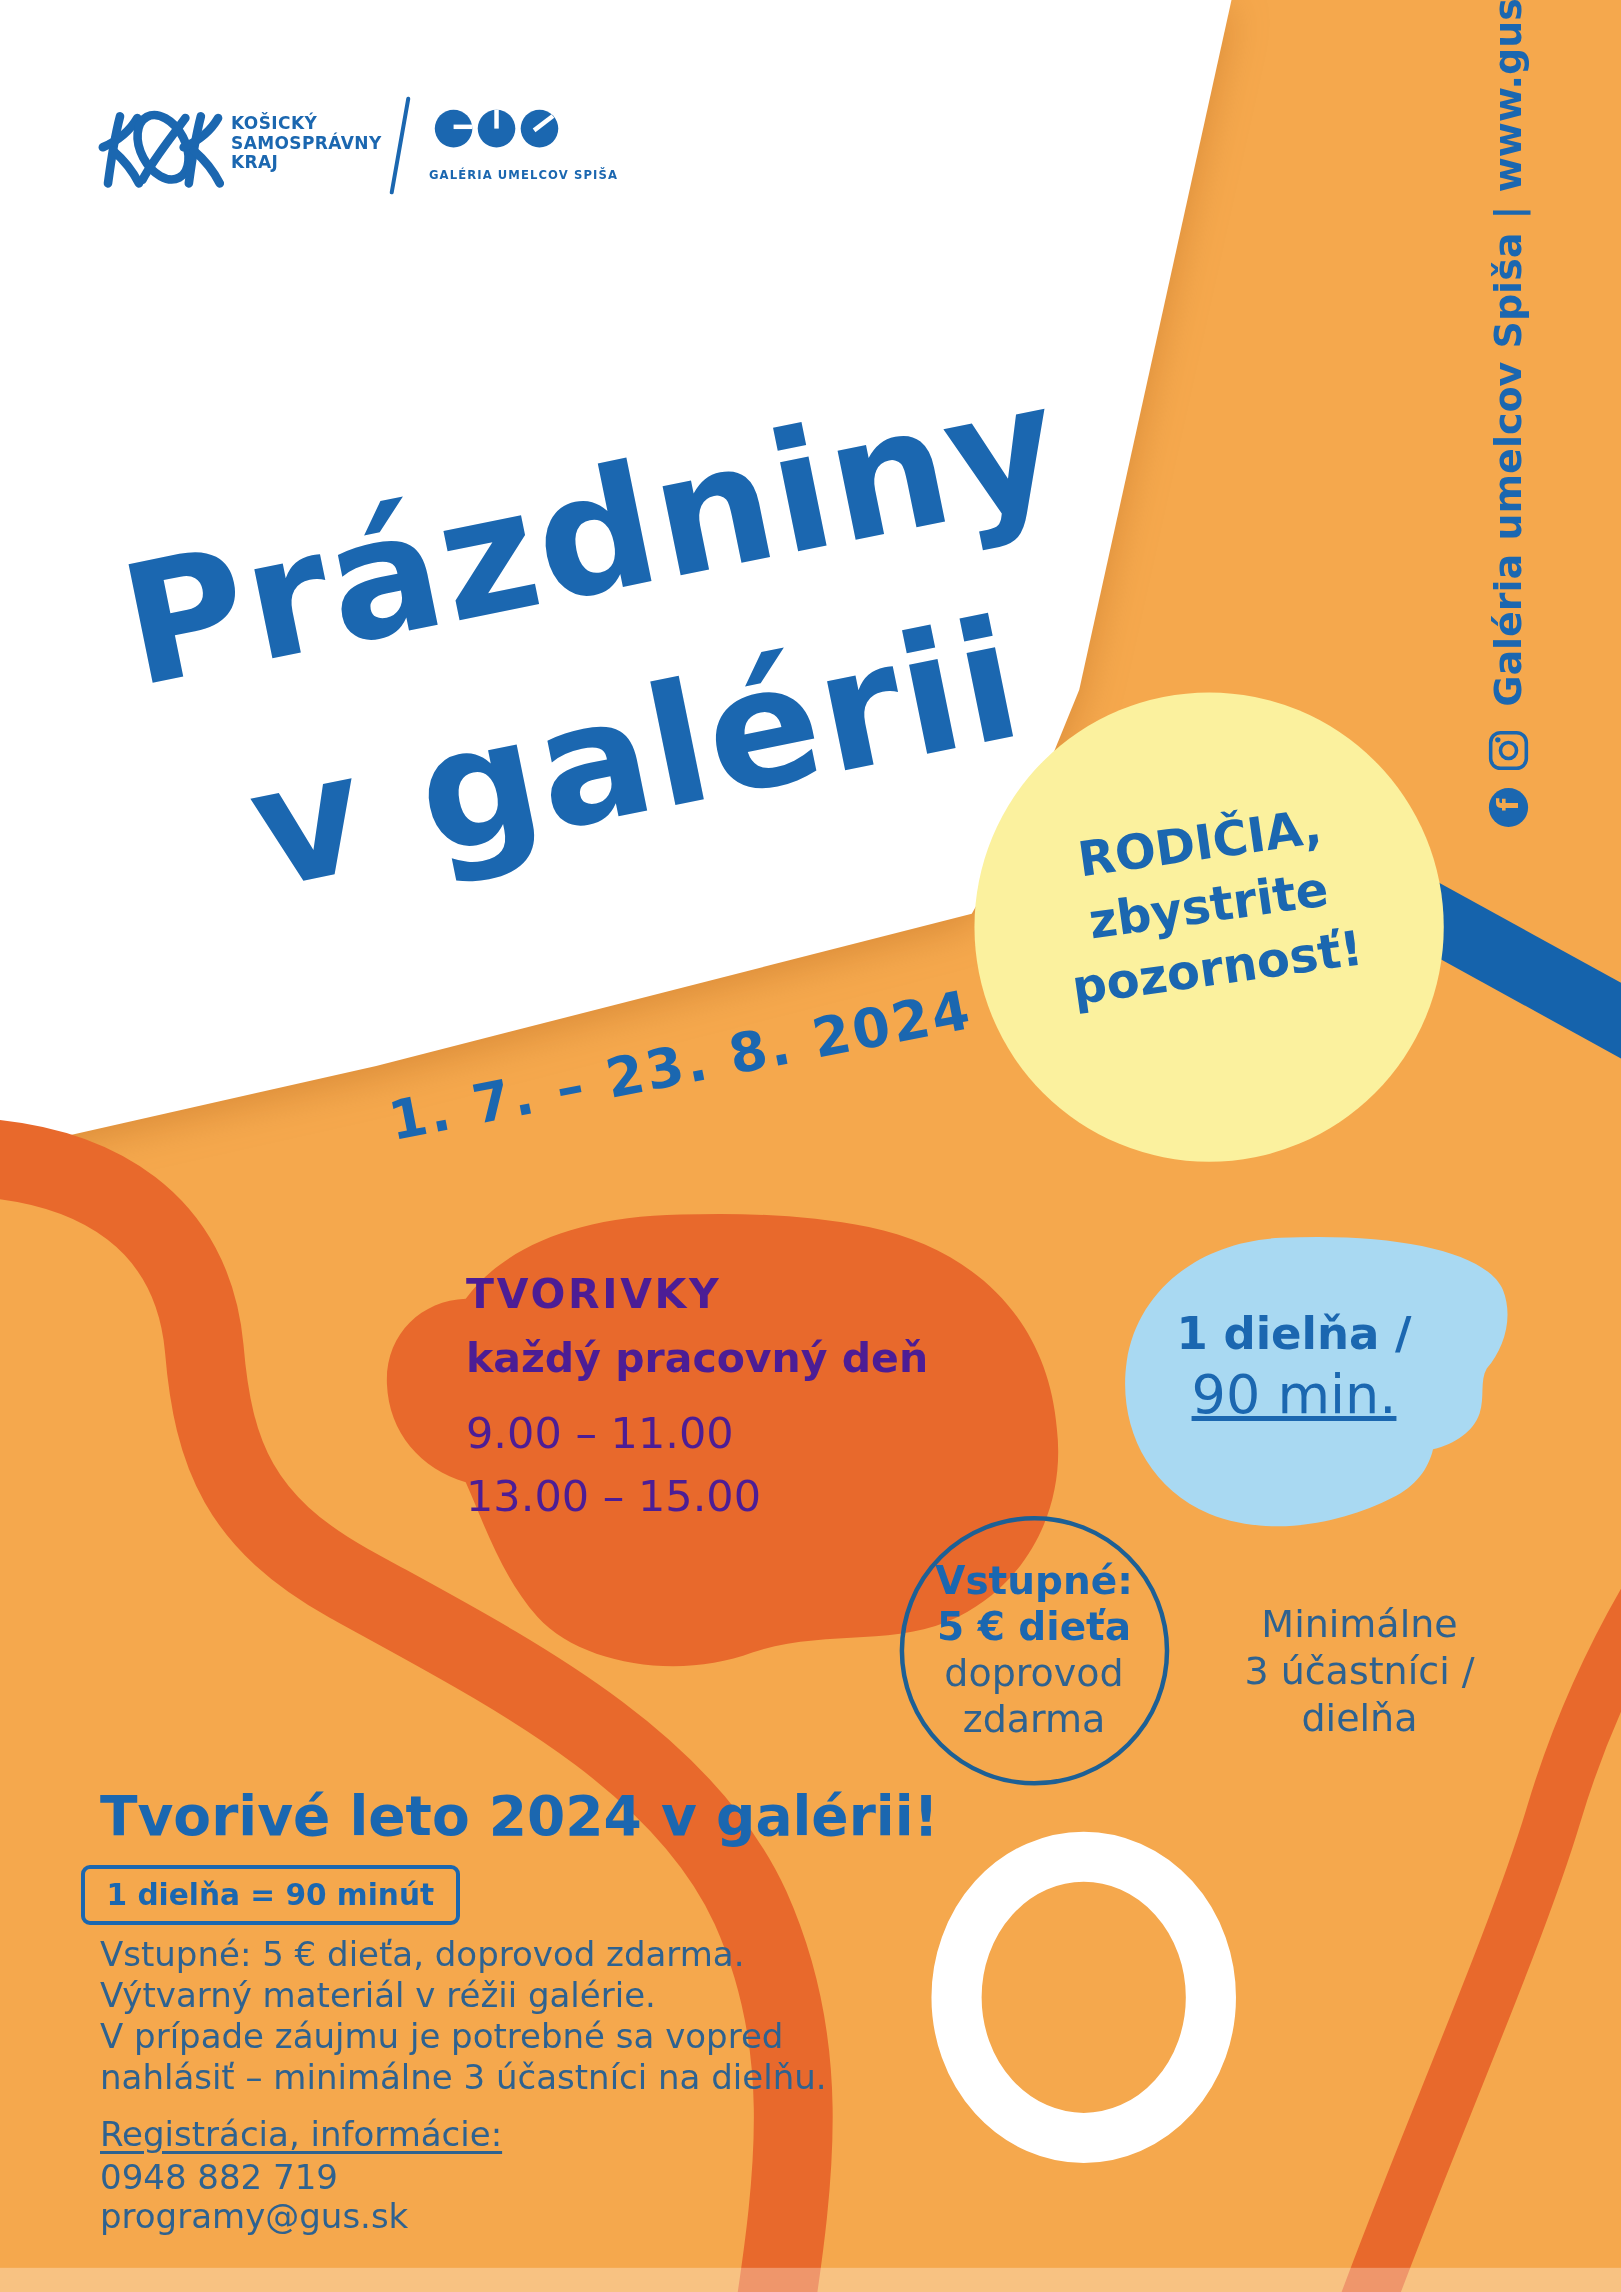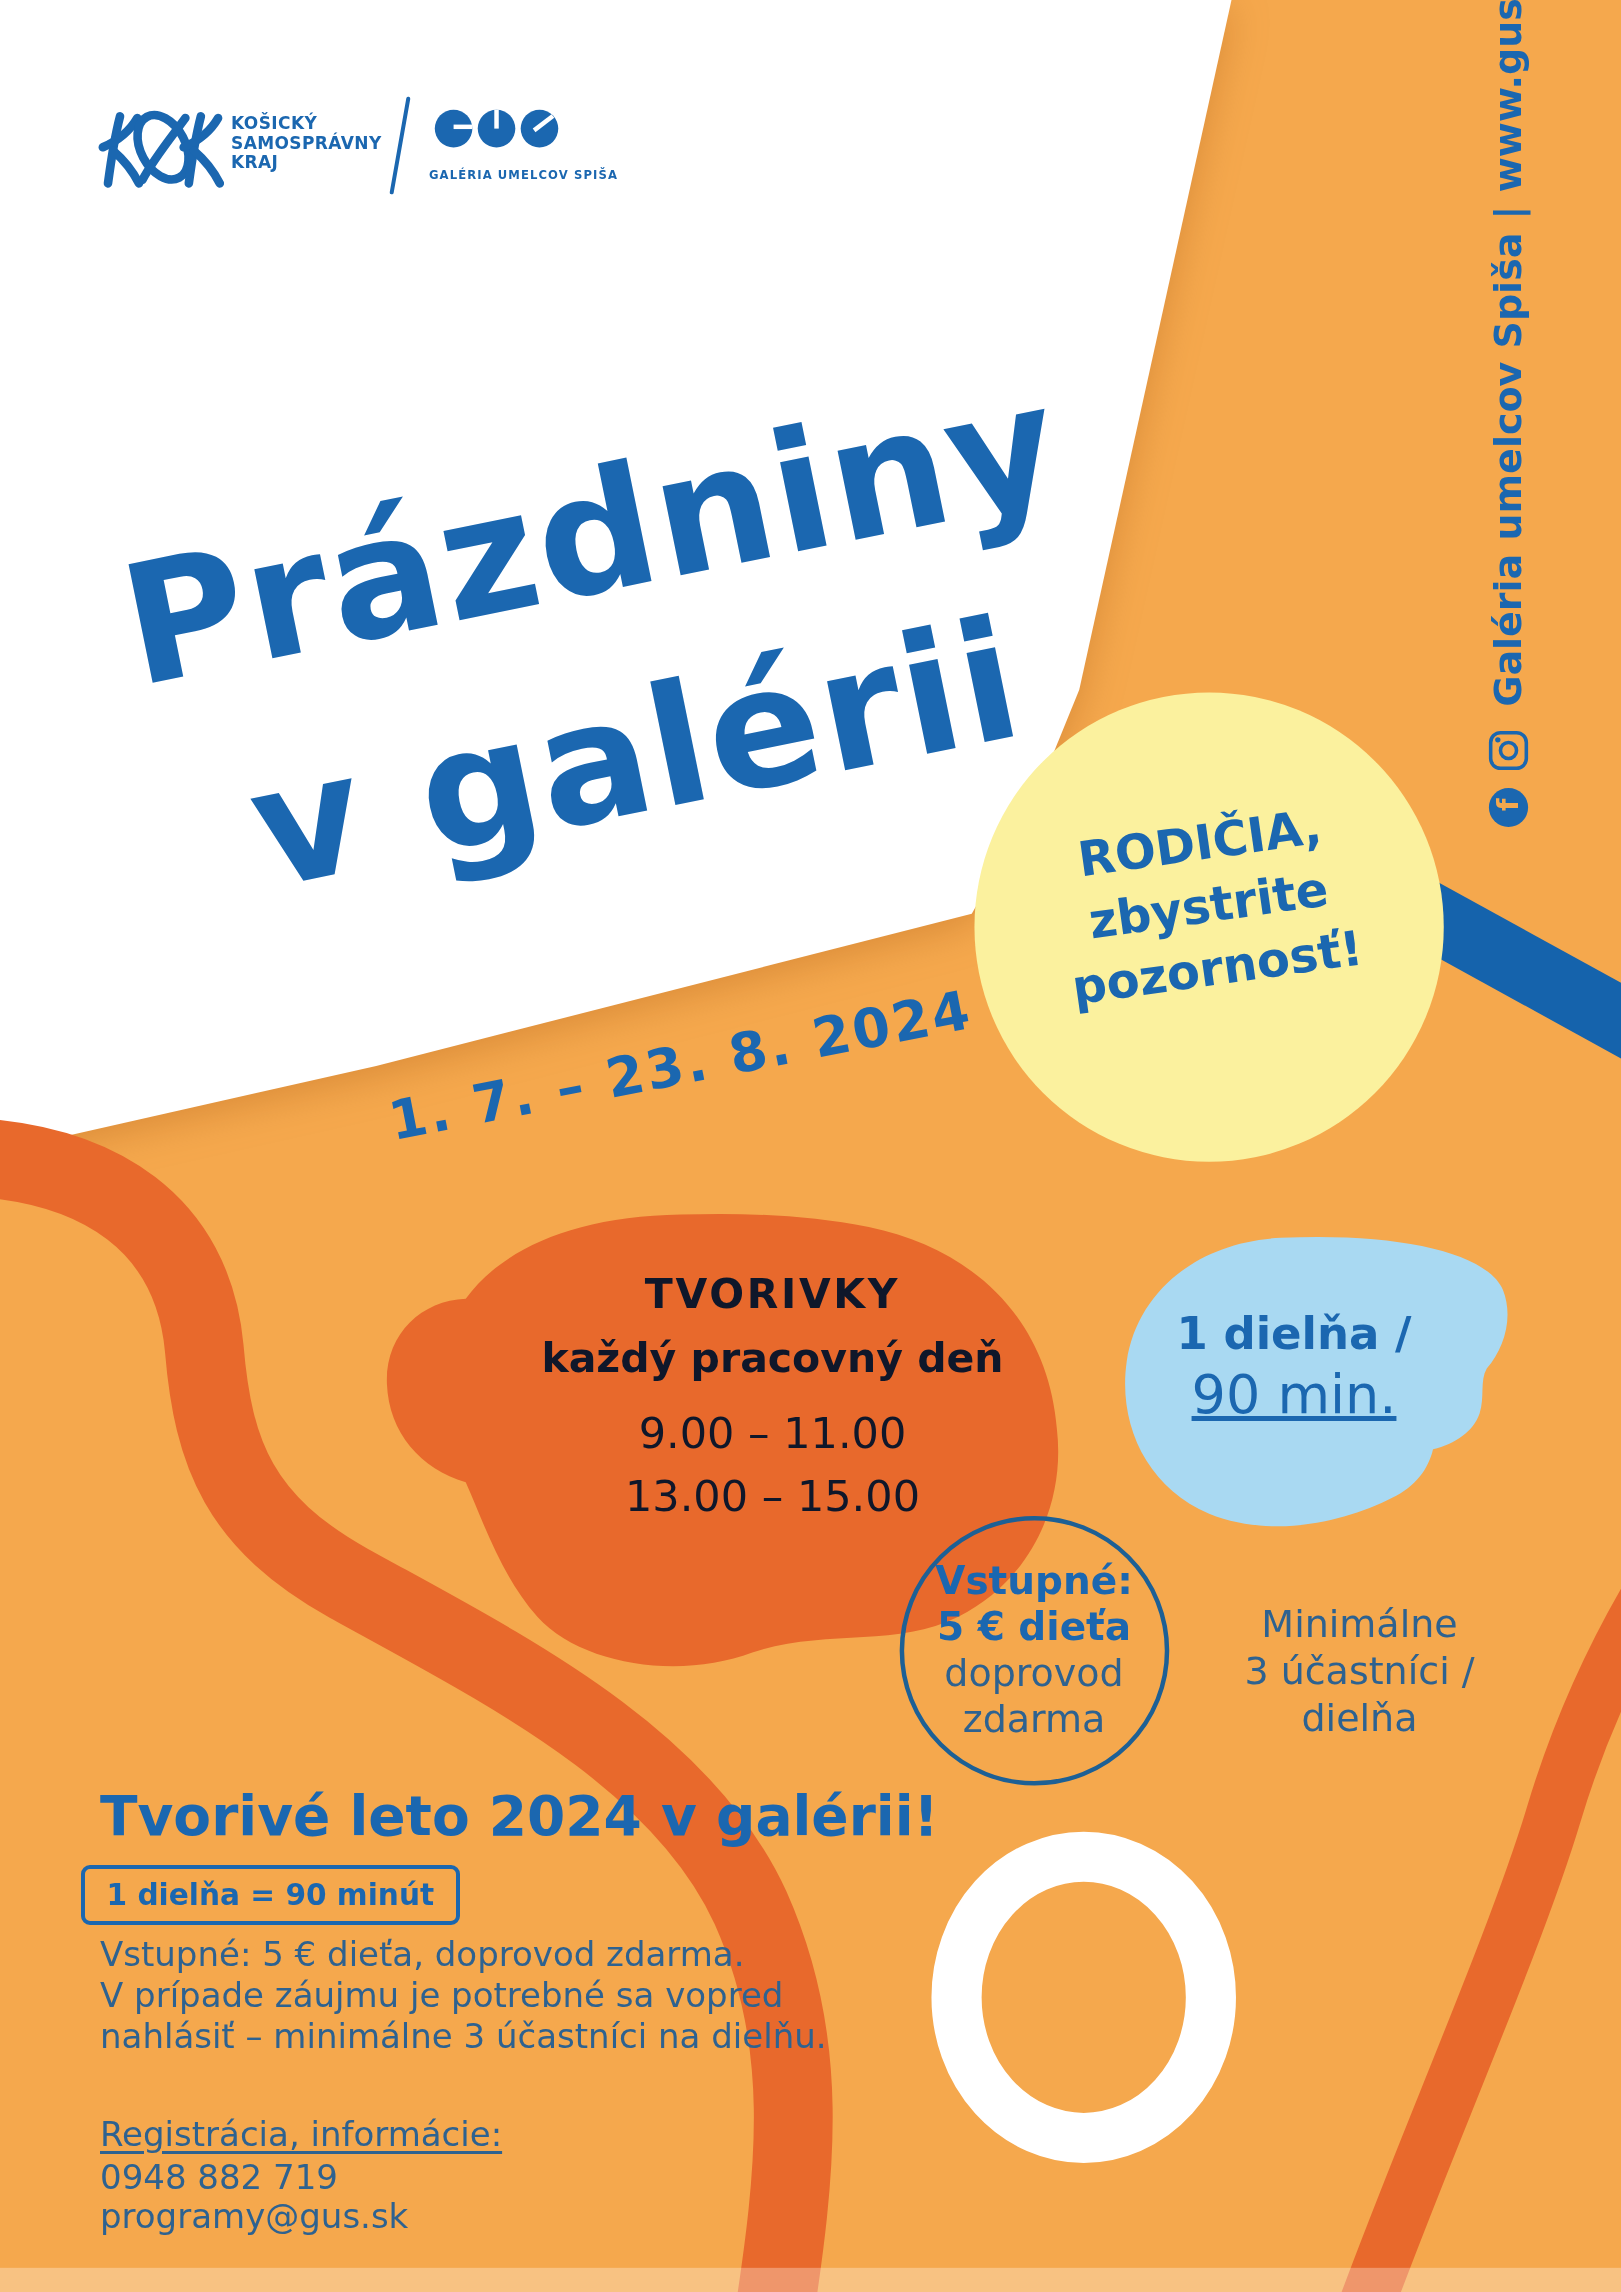--- a/index.html
+++ b/index.html
@@ -65,21 +65,21 @@
   }
 
   
   .parents-badge-text{
     left:1016px;top:811px;width:385px;text-align:center;
     transform:rotate(-8deg);
     color:var(--blue-brand);font-size:48px;line-height:63px;font-weight:bold;
   }
 
   
-  .workshops-text{left:477px;top:1270px;width:591px;text-align:center;color:#0f172a;}
+  .workshops-text{left:466px;top:1270px;width:591px;text-align:left;color:#4c1d95;}
   .workshops-text .w-title{font-size:41px;font-weight:bold;letter-spacing:2.7px;margin-bottom:16px;}
   .workshops-text .w-sub{font-size:41px;font-weight:bold;margin-bottom:19.7px;}
   .workshops-text .w-time{font-size:43px;line-height:63px;font-weight:normal;}
 
   
   .duration-text{left:1155px;top:1303px;width:278px;text-align:center;color:var(--blue-brand);}
   .duration-text .d1{font-size:45px;font-weight:bold;line-height:61px;}
   .duration-text .d2{font-size:54px;line-height:61px;text-decoration:underline;}
 
   
@@ -211,20 +211,21 @@
   <div class="abs min-note">
     <div>Minimálne</div>
     <div>3 účastníci /</div>
     <div>dielňa</div>
   </div>
 
   <div class="abs info-heading">Tvorivé leto 2024 v galérii!</div>
   <div class="abs duration-badge">1 dielňa = 90 minút</div>
   <div class="abs info-body">
     <div>Vstupné: 5 € dieťa, doprovod zdarma.</div>
+    <div>Výtvarný materiál v réžii galérie.</div>
     <div>V prípade záujmu je potrebné sa vopred</div>
     <div>nahlásiť – minimálne 3 účastníci na dielňu.</div>
   </div>
   <div class="abs reg-label">Registrácia, informácie:</div>
   <div class="abs reg-phone">0948 882 719</div>
   <div class="abs reg-email">programy@gus.sk</div>
 
 </div>
 
 

